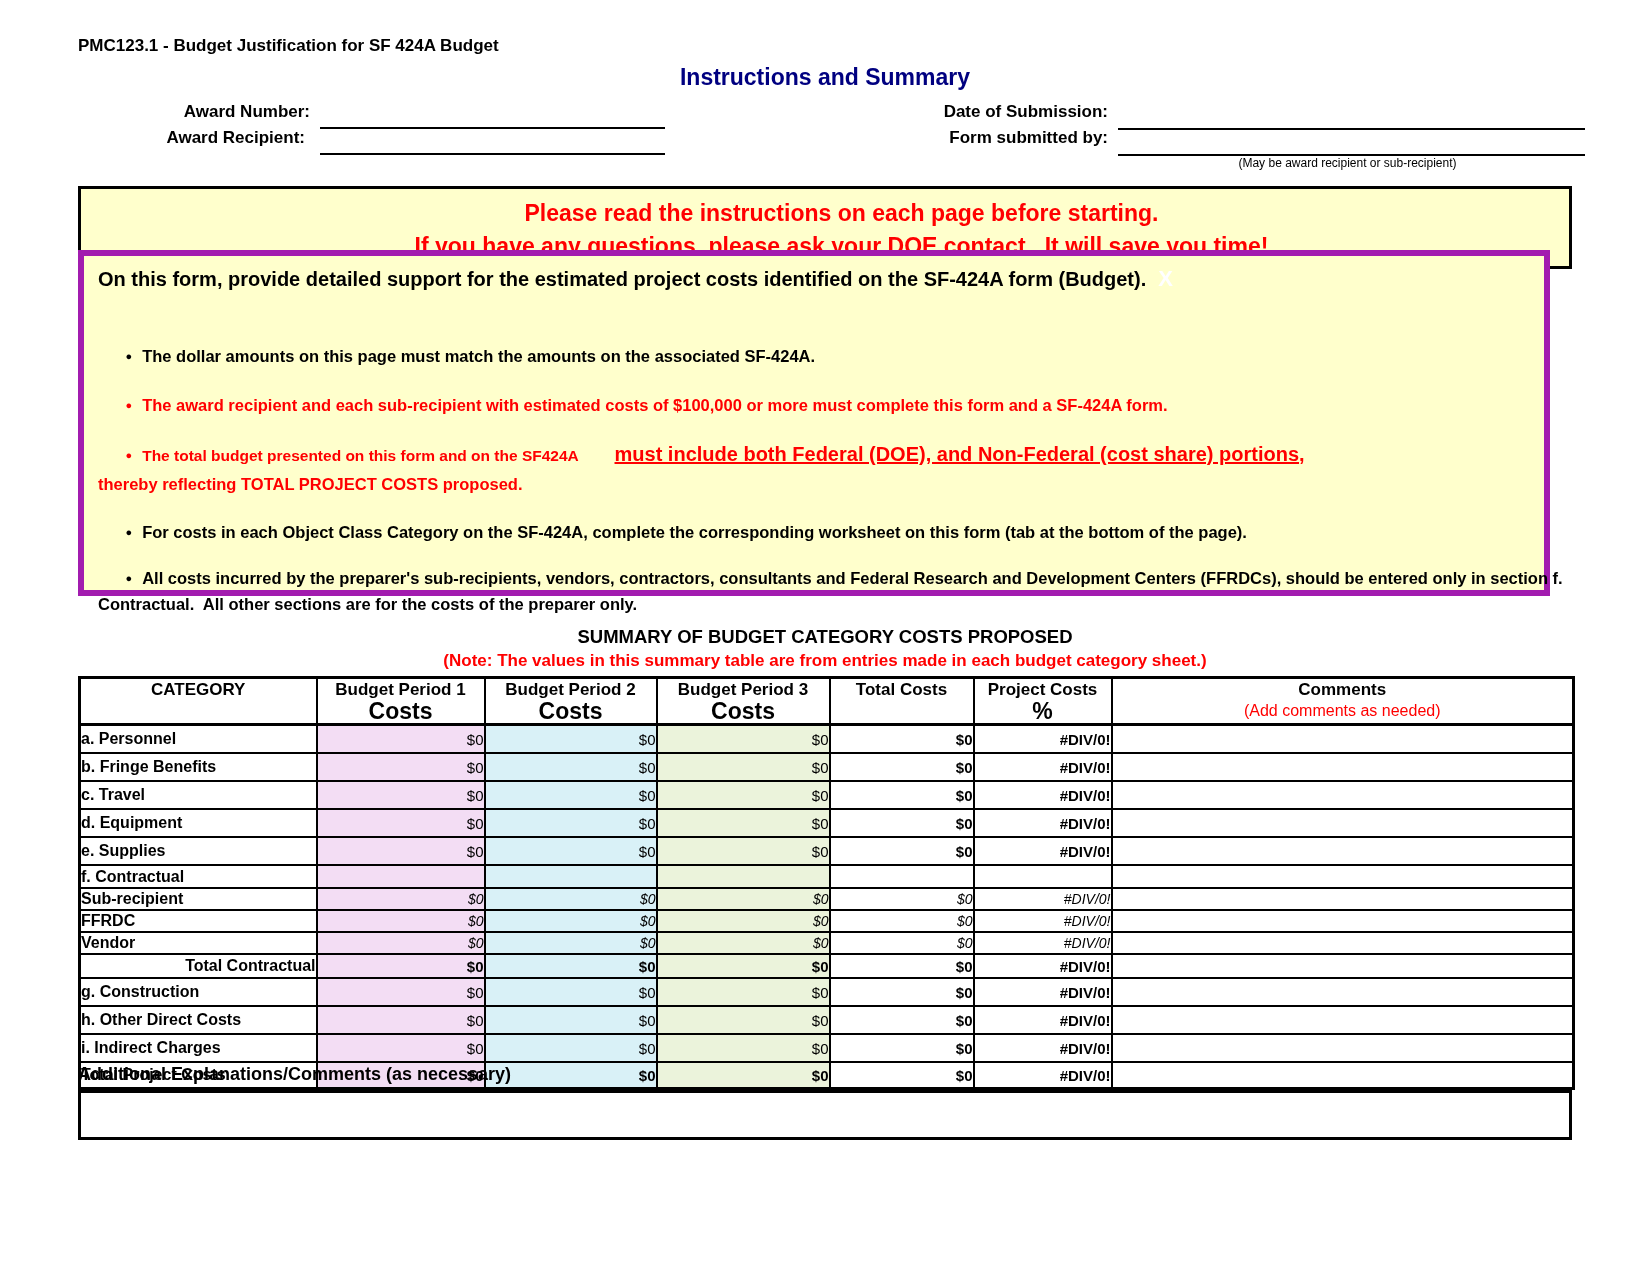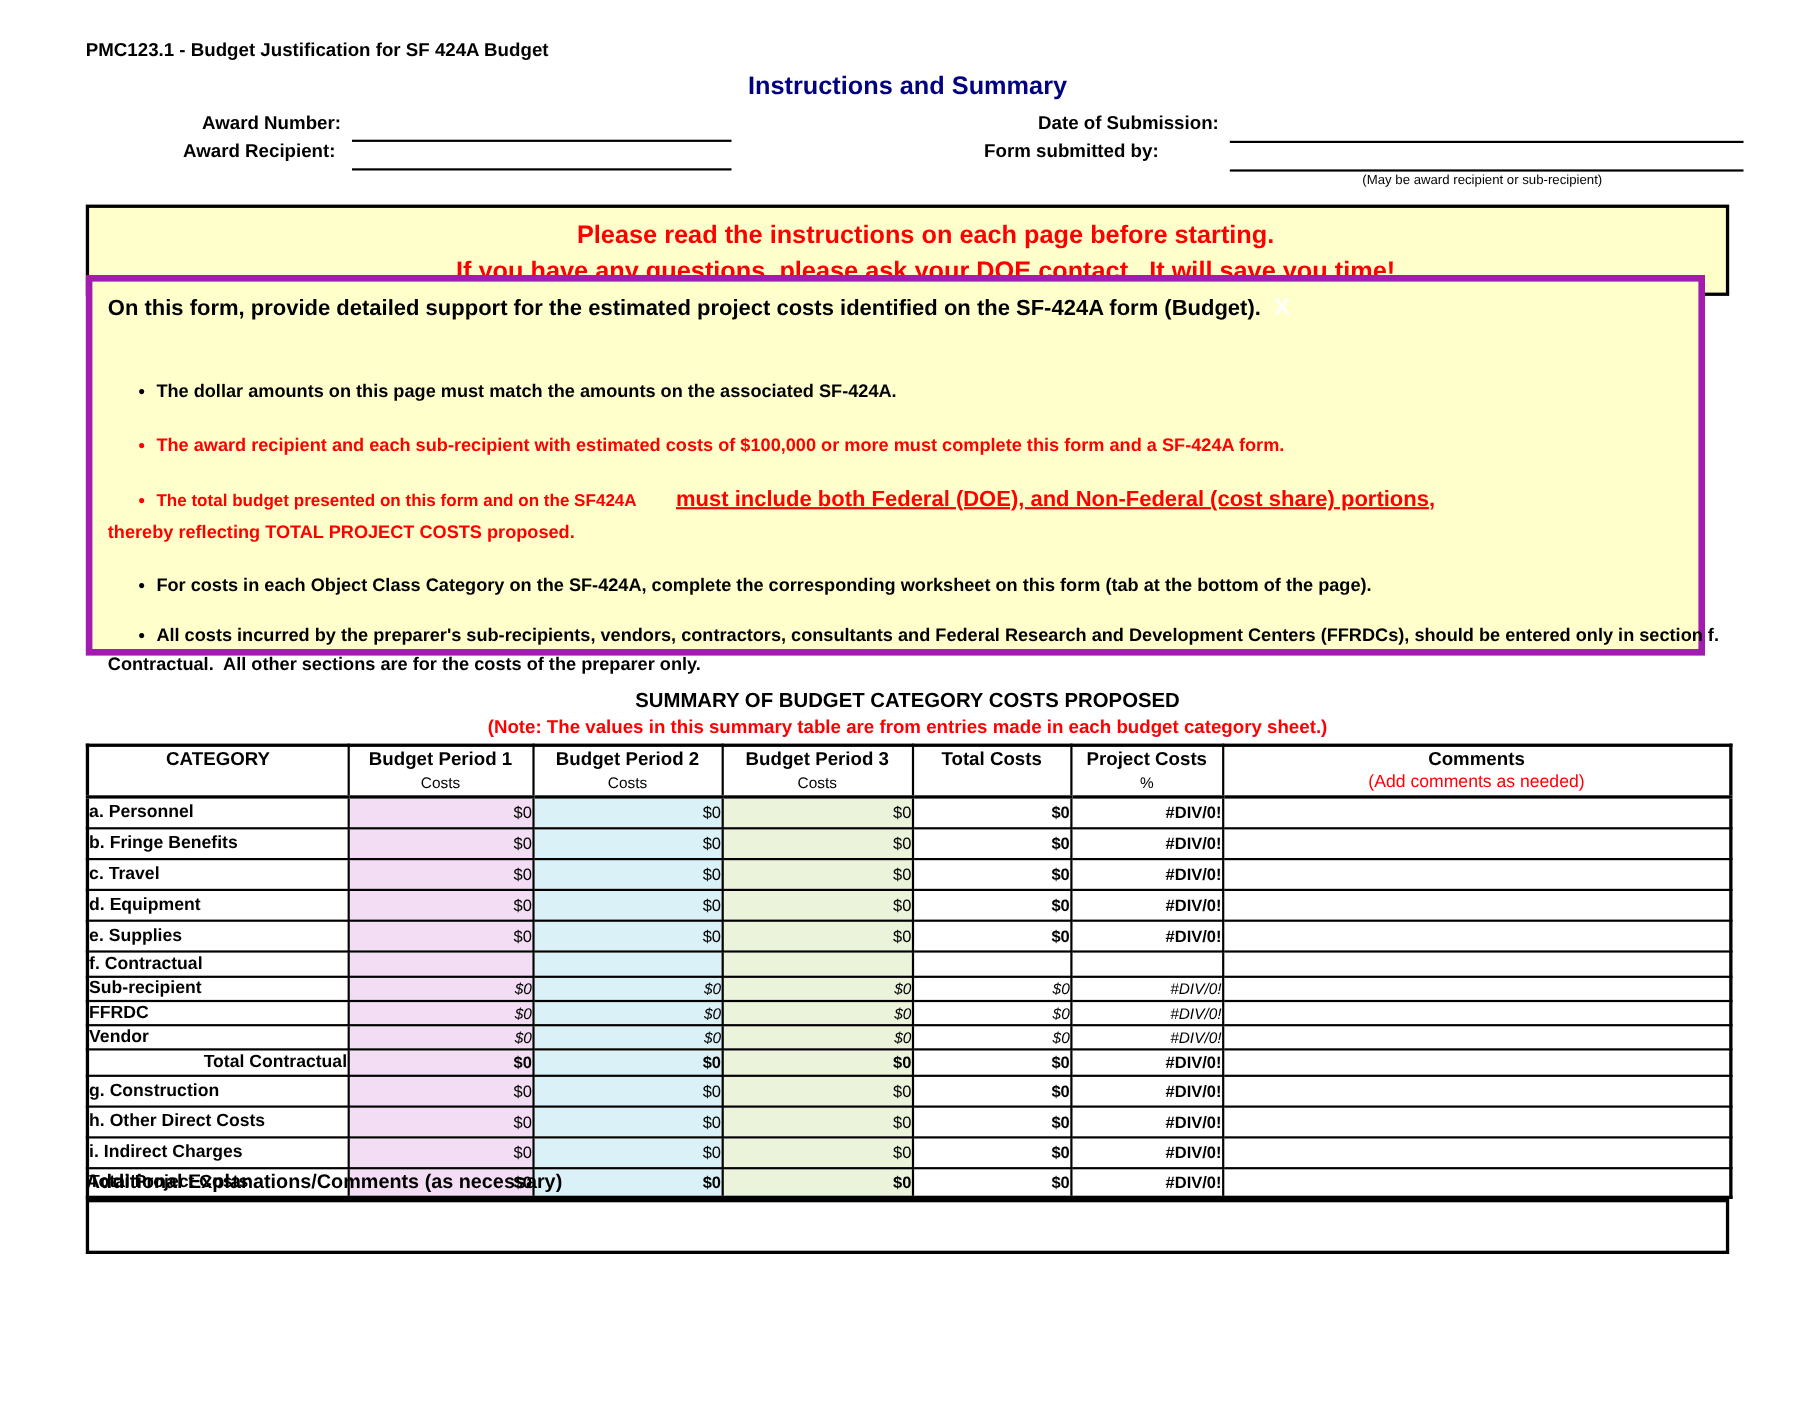--- a/index.html
+++ b/index.html
@@ -14,21 +14,21 @@
   .abs{position:absolute;}
 
   
   #form-id{left:78px; top:36px; font-size:17px; font-weight:bold;}
   #page-title{left:0; top:64px; width:1650px; text-align:center;
     font-size:23px; font-weight:bold; color:var(--navy);}
   .fld-label{font-size:17px; font-weight:bold; text-align:right;}
   #lbl-award-number{left:60px; top:102px; width:250px;}
   #lbl-award-recipient{left:55px; top:128px; width:250px;text-align:right;}
   #lbl-date-submission{left:840px; top:102px; width:268px;}
-  #lbl-form-submitted{left:840px; top:128px; width:268px;text-align:center;}
+  #lbl-form-submitted{left:840px; top:128px; width:268px;}
   .entry-line{border-bottom:2px solid #000; height:24px; font-size:16px; padding:0 4px;}
   #in-award-number{left:320px; top:103px; width:337px;}
   #in-award-recipient{left:320px; top:129px; width:337px;}
   #in-date-submission{left:1118px; top:104px; width:459px;}
   #in-form-submitted{left:1118px; top:130px; width:459px;}
   #submitted-note{left:1118px; top:156px; width:459px; text-align:center; font-size:12px;}
 
   
   #notice-box{left:78px; top:186px; width:1494px; height:83px; box-sizing:border-box;
     background:var(--yellow); border:3px solid #000; text-align:center; padding-top:8px;padding-left:33px;}
@@ -49,21 +49,21 @@
   
   #summary-title{left:0; top:626px; width:1650px; text-align:center; font-size:18.5px; font-weight:bold;}
   #summary-note{left:0; top:651px; width:1650px; text-align:center; font-size:17px; font-weight:bold; color:var(--red);}
 
   
   #summary-table{position:absolute; left:78px; top:676px; width:1494px;
     border-collapse:collapse; table-layout:fixed; border:3px solid #000;}
   #summary-table th, #summary-table td{border:2px solid #000; padding:0; overflow:hidden;}
   #summary-table th{border-bottom:3px solid #000; height:44px; vertical-align:top; background:#fff;}
   .hl1{font-size:17px; font-weight:bold; text-align:center; line-height:22px;}
-  .hl2{font-size:14px; font-weight:normal; text-align:center; line-height:20px;}
+  .hl2{font-size:23px; font-weight:bold; text-align:center; line-height:20px;}
   .hl2.hdr-red{color:var(--red); font-weight:normal; font-size:16px;}
   th.c1, td.c1{background:var(--p1);}
   th.c2, td.c2{background:var(--p2);}
   th.c3, td.c3{background:var(--p3);}
   td.cat{font-size:16px; font-weight:bold; padding-left:4px; background:#fff;}
   td.val{text-align:right; padding-right:5px; font-size:15px; background-clip:padding-box;}
   td.ctot, td.cpct, td.comment{background:#fff;}
   tr.r-normal td{height:26px;}
   tr.r-section td{height:21px;}
   tr.r-sub td{height:20px;}

